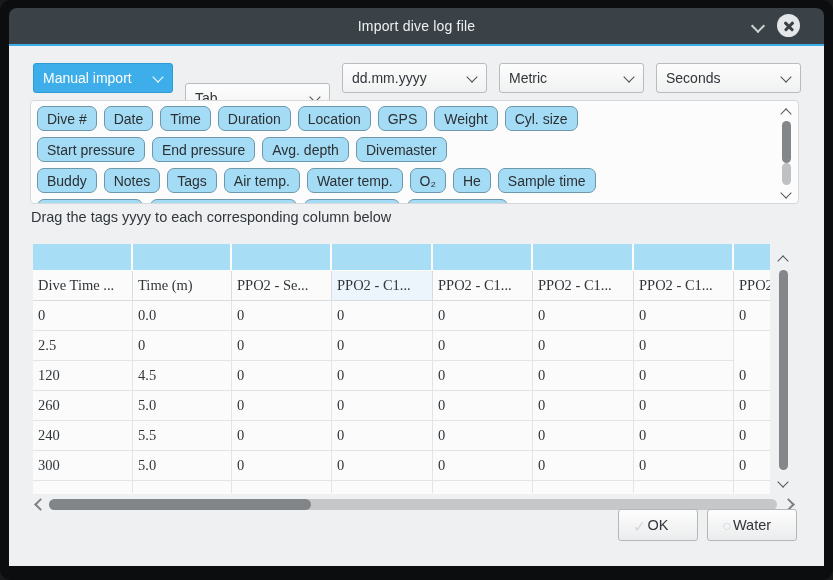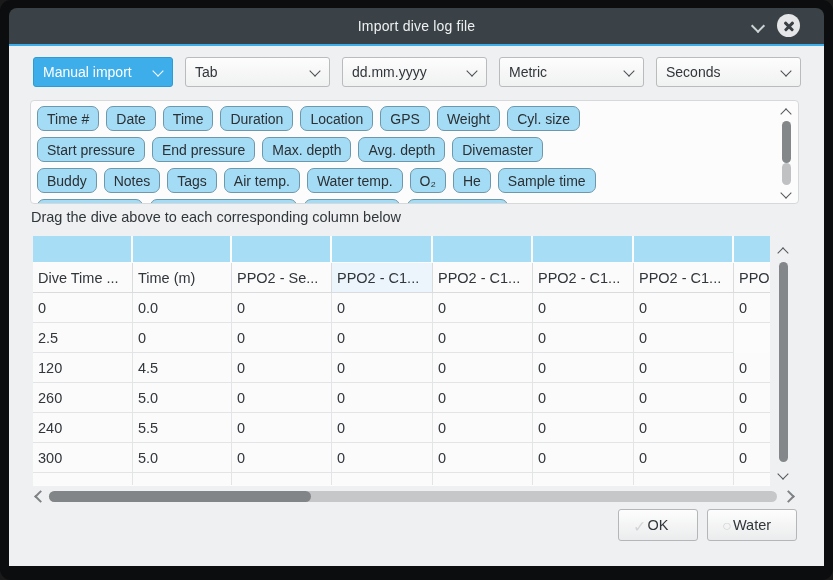--- a/index.html
+++ b/index.html
@@ -14,21 +14,21 @@
             border-right:2px solid #ced3d6;border-bottom:2px solid #ced3d6;transform:rotate(45deg);}
   .tb-close{position:absolute;right:24px;top:6px;width:23px;height:23px;border-radius:50%;
             background:#e4e6e7;cursor:pointer;}
   .tb-close::before,.tb-close::after{content:"";position:absolute;left:5.5px;top:10.5px;width:12px;height:2.6px;
             background:#3a4045;border-radius:1px;}
   .tb-close::before{transform:rotate(45deg);}  .tb-close::after{transform:rotate(-45deg);}
   .accent{position:absolute;left:9px;top:44px;width:815px;height:2px;background:#3daee9;}
   
   .dialog{position:absolute;left:9px;top:46px;width:815px;height:520px;background:#eff0f1;}
   
-  .combo-row{position:absolute;left:24px;top:11px;display:flex;gap:12px;text-align:center;}
+  .combo-row{position:absolute;left:24px;top:17px;display:flex;gap:12px;text-align:center;}
   .combo{height:30px;border:1px solid #b9bbbd;border-radius:3px;display:flex;align-items:center;
          justify-content:space-between;background:linear-gradient(#fdfdfd,#f0f1f1);
          font-size:14px;padding:0 10px 0 9px;box-sizing:border-box;cursor:pointer;}
   .combo .chev{width:7px;height:7px;border-right:1.7px solid #4a4f54;border-bottom:1.7px solid #4a4f54;
          transform:rotate(45deg);margin-top:-3px;}
   .combo.hl{background:#3daee9;border-color:#2d9bd6;color:#ffffff;}
   .combo.hl .chev{border-color:#ffffff;}
   
   .tags-wrap{position:absolute;left:21px;top:54px;width:769px;height:104px;background:#fcfcfc;
              border:1px solid #d6d8d9;border-radius:4px;overflow:hidden;box-sizing:border-box;}
@@ -40,21 +40,21 @@
   .vthumb-dark{position:absolute;left:3px;width:9px;background:#83878a;border-radius:5px;}
   .vthumb-light{position:absolute;left:3px;width:9px;background:#bfc1c3;border-radius:5px;}
   .chev-up,.chev-down{position:absolute;left:3px;width:8px;height:8px;}
   .chev-up::before{content:"";position:absolute;left:0;top:3px;width:7px;height:7px;
        border-left:1.8px solid #54585c;border-top:1.8px solid #54585c;transform:rotate(45deg);}
   .chev-down::before{content:"";position:absolute;left:0;top:0;width:7px;height:7px;
        border-right:1.8px solid #54585c;border-bottom:1.8px solid #54585c;transform:rotate(45deg);}
   
   .instruction{position:absolute;left:22px;top:163px;font-size:14.5px;color:#31363b;}
   
-  .table-wrap{position:absolute;left:24px;top:190px;width:766px;height:268px;}
+  .table-wrap{position:absolute;left:24px;top:198px;width:766px;height:268px;font-family:Liberation Serif, serif;}
   .table-main{position:absolute;left:0;top:0;width:737px;height:250px;overflow:hidden;background:#fcfcfc;}
   .trow{display:grid;grid-template-columns:100px 99px 100px 101px 100px 101px 100px 60px;}
   .drop-row .dcell{height:26px;background:#a8ddf6;border-right:2px solid #fcfcfc;border-bottom:1px solid #fcfcfc;cursor:pointer;}
   .hdr-row .hcell{height:30px;background:#fbfbfb;border-right:1px solid #d9dbdc;border-bottom:1px solid #d9dbdc;
        font-size:14.5px;display:flex;align-items:center;padding-left:5px;box-sizing:border-box;
        white-space:nowrap;overflow:hidden;cursor:pointer;}
   .hdr-row .hcell.tint{background:#ecf5fb;}
   .data-row .tcell{height:30px;border-right:1px solid #e2e4e5;border-bottom:1px solid #e2e4e5;
        font-size:14.5px;display:flex;align-items:center;padding-left:5px;box-sizing:border-box;
        background:#fbfbfb;white-space:nowrap;overflow:hidden;}
@@ -88,54 +88,53 @@
   </div>
   <div class="accent"></div>
 
   <div class="dialog">
 
     <div class="combo-row">
         <div class="combo hl" style="width: 140px;">
           <span>Manual import</span>
           <span class="chev"></span>
         </div>
-        <div class="combo" style="width: 145px;">
+        <div class="combo" style="width: 145px; margin-top: 20px;">
           <span>Tab</span>
           <span class="chev"></span>
         </div>
         <div class="combo" style="width: 145px;">
           <span>dd.mm.yyyy</span>
           <span class="chev"></span>
         </div>
         <div class="combo" style="width: 145px;">
           <span>Metric</span>
           <span class="chev"></span>
         </div>
         <div class="combo" style="width: 145px;">
           <span>Seconds</span>
           <span class="chev"></span>
         </div>
       </div>
 
     <div class="tags-wrap">
       <div class="tags-inner">
           <div class="tag-row">
-            <span class="tag">Time #</span>
+            <span class="tag">Dive #</span>
             <span class="tag">Date</span>
             <span class="tag">Time</span>
             <span class="tag">Duration</span>
             <span class="tag">Location</span>
             <span class="tag">GPS</span>
             <span class="tag">Weight</span>
             <span class="tag">Cyl. size</span>
           </div>
           <div class="tag-row">
             <span class="tag">Start pressure</span>
             <span class="tag">End pressure</span>
-            <span class="tag">Max. depth</span>
             <span class="tag">Avg. depth</span>
             <span class="tag">Divemaster</span>
           </div>
           <div class="tag-row">
             <span class="tag">Buddy</span>
             <span class="tag">Notes</span>
             <span class="tag">Tags</span>
             <span class="tag">Air temp.</span>
             <span class="tag">Water temp.</span>
             <span class="tag">O₂</span>
@@ -150,21 +149,21 @@
           </div>
         </div>
       <div class="tags-vscroll">
         <span class="chev-up" style="top:2px"></span>
         <div class="vthumb-dark" style="top:16px;height:42px"></div>
         <div class="vthumb-light" style="top:58px;height:22px"></div>
         <span class="chev-down" style="top:84px"></span>
       </div>
     </div>
 
-    <div class="instruction">Drag the dive above to each corresponding column below</div>
+    <div class="instruction">Drag the tags yyyy to each corresponding column below</div>
 
     <div class="table-wrap">
       <div class="table-main">
           <div class="trow drop-row">
             <div class="dcell"></div>
             <div class="dcell"></div>
             <div class="dcell"></div>
             <div class="dcell"></div>
             <div class="dcell"></div>
             <div class="dcell"></div>

